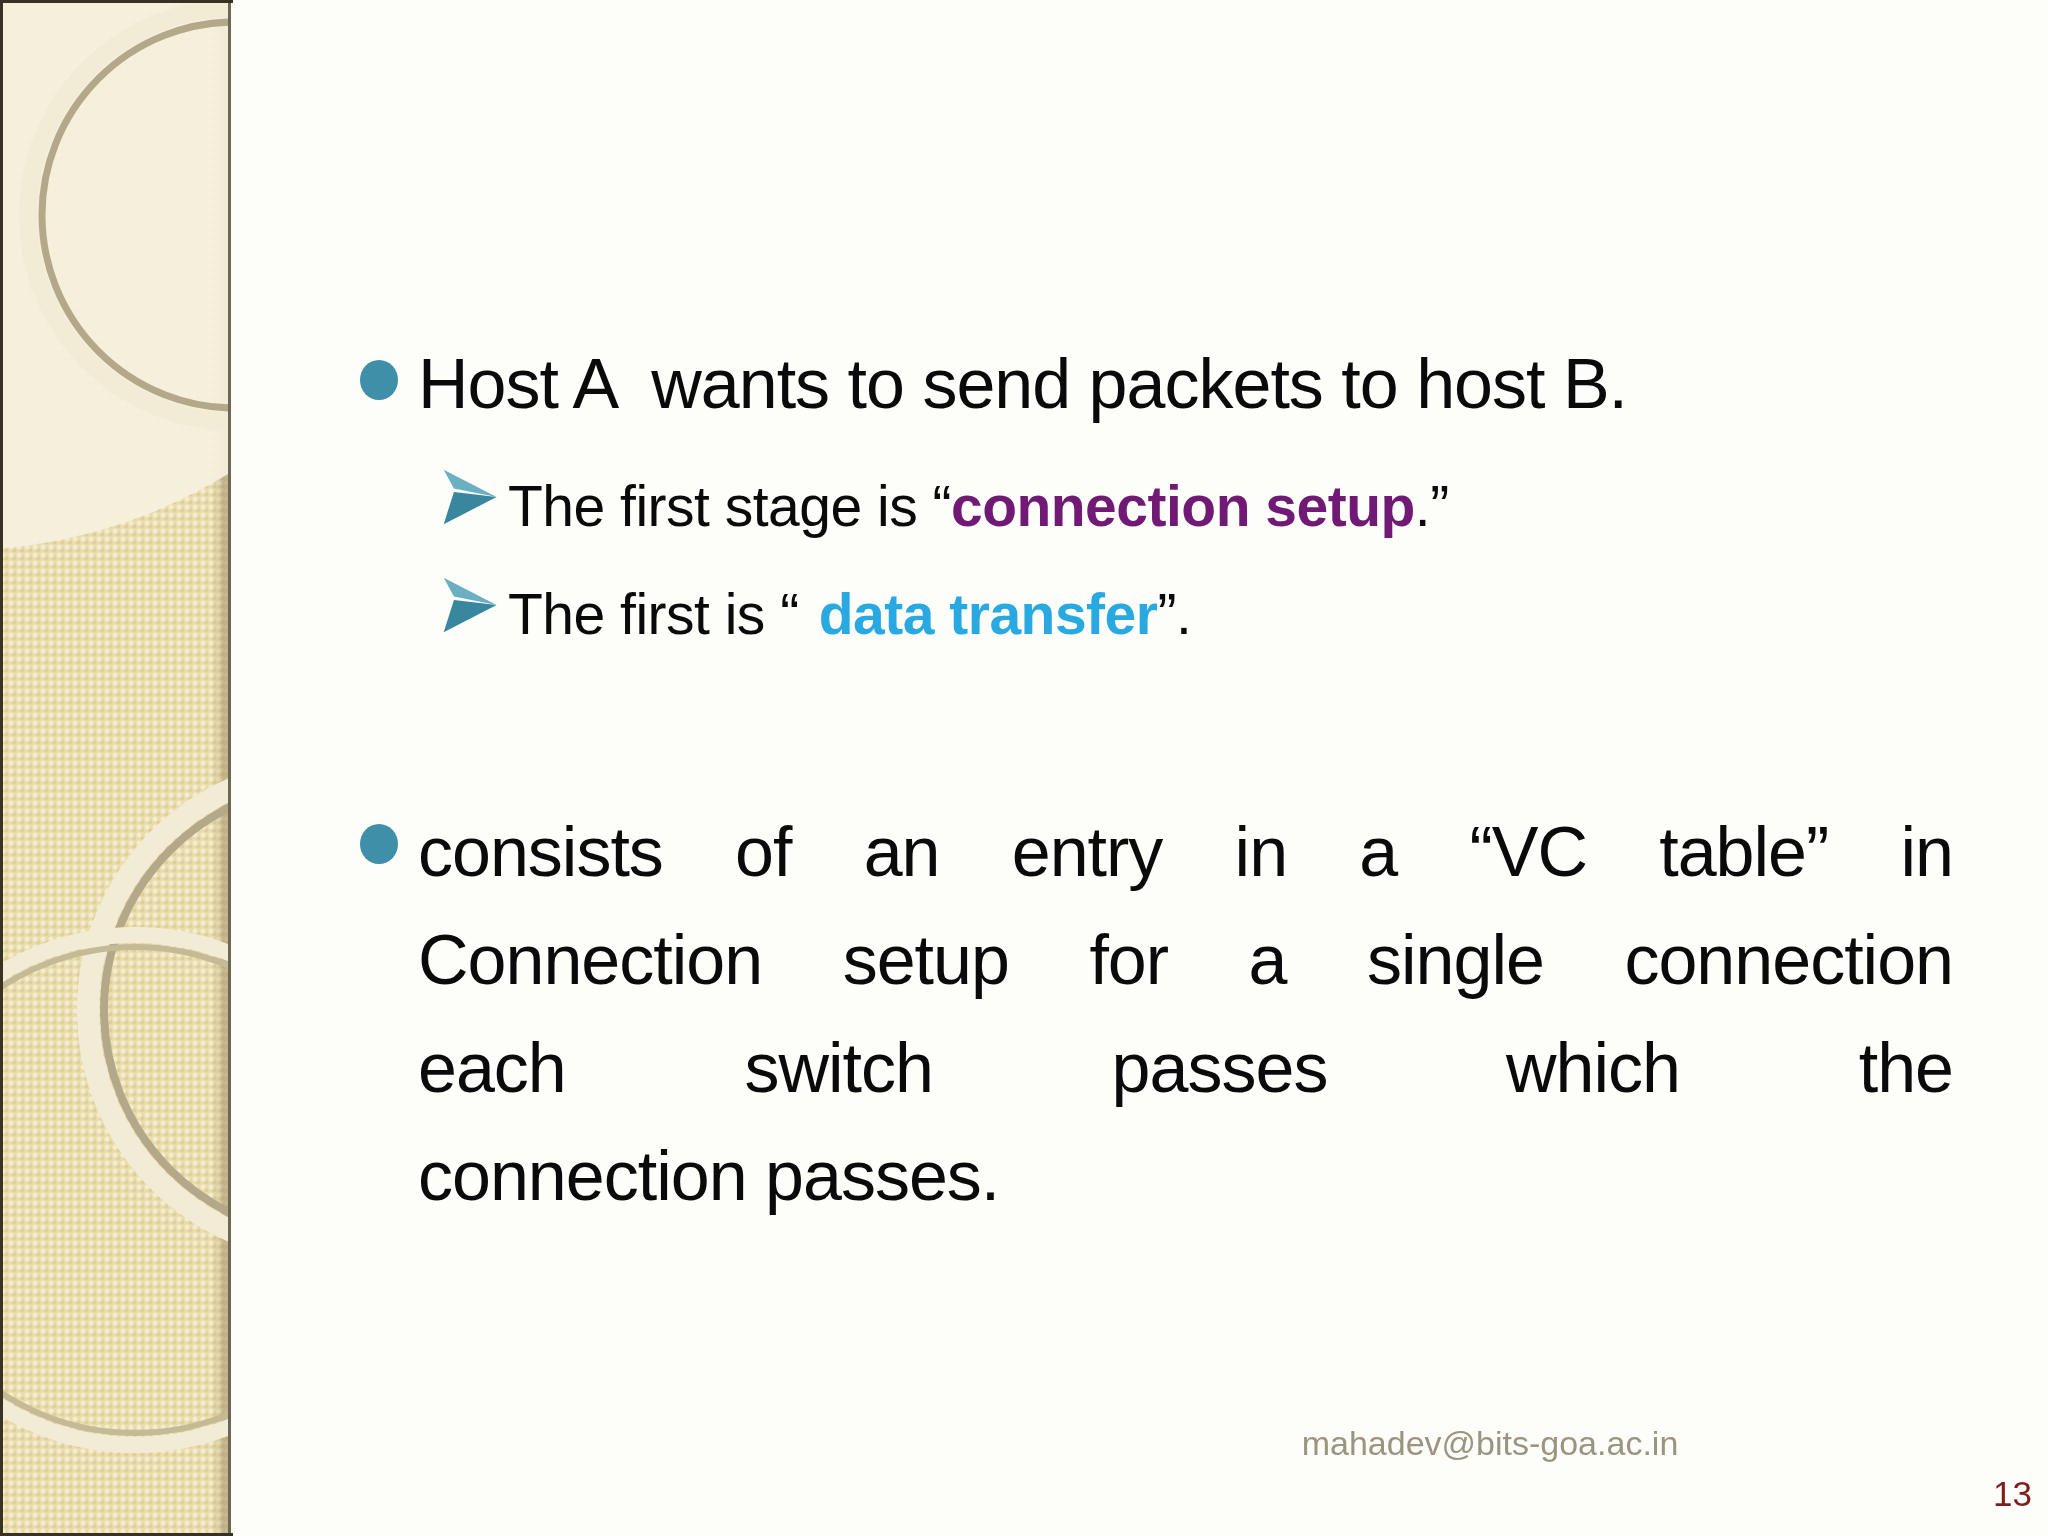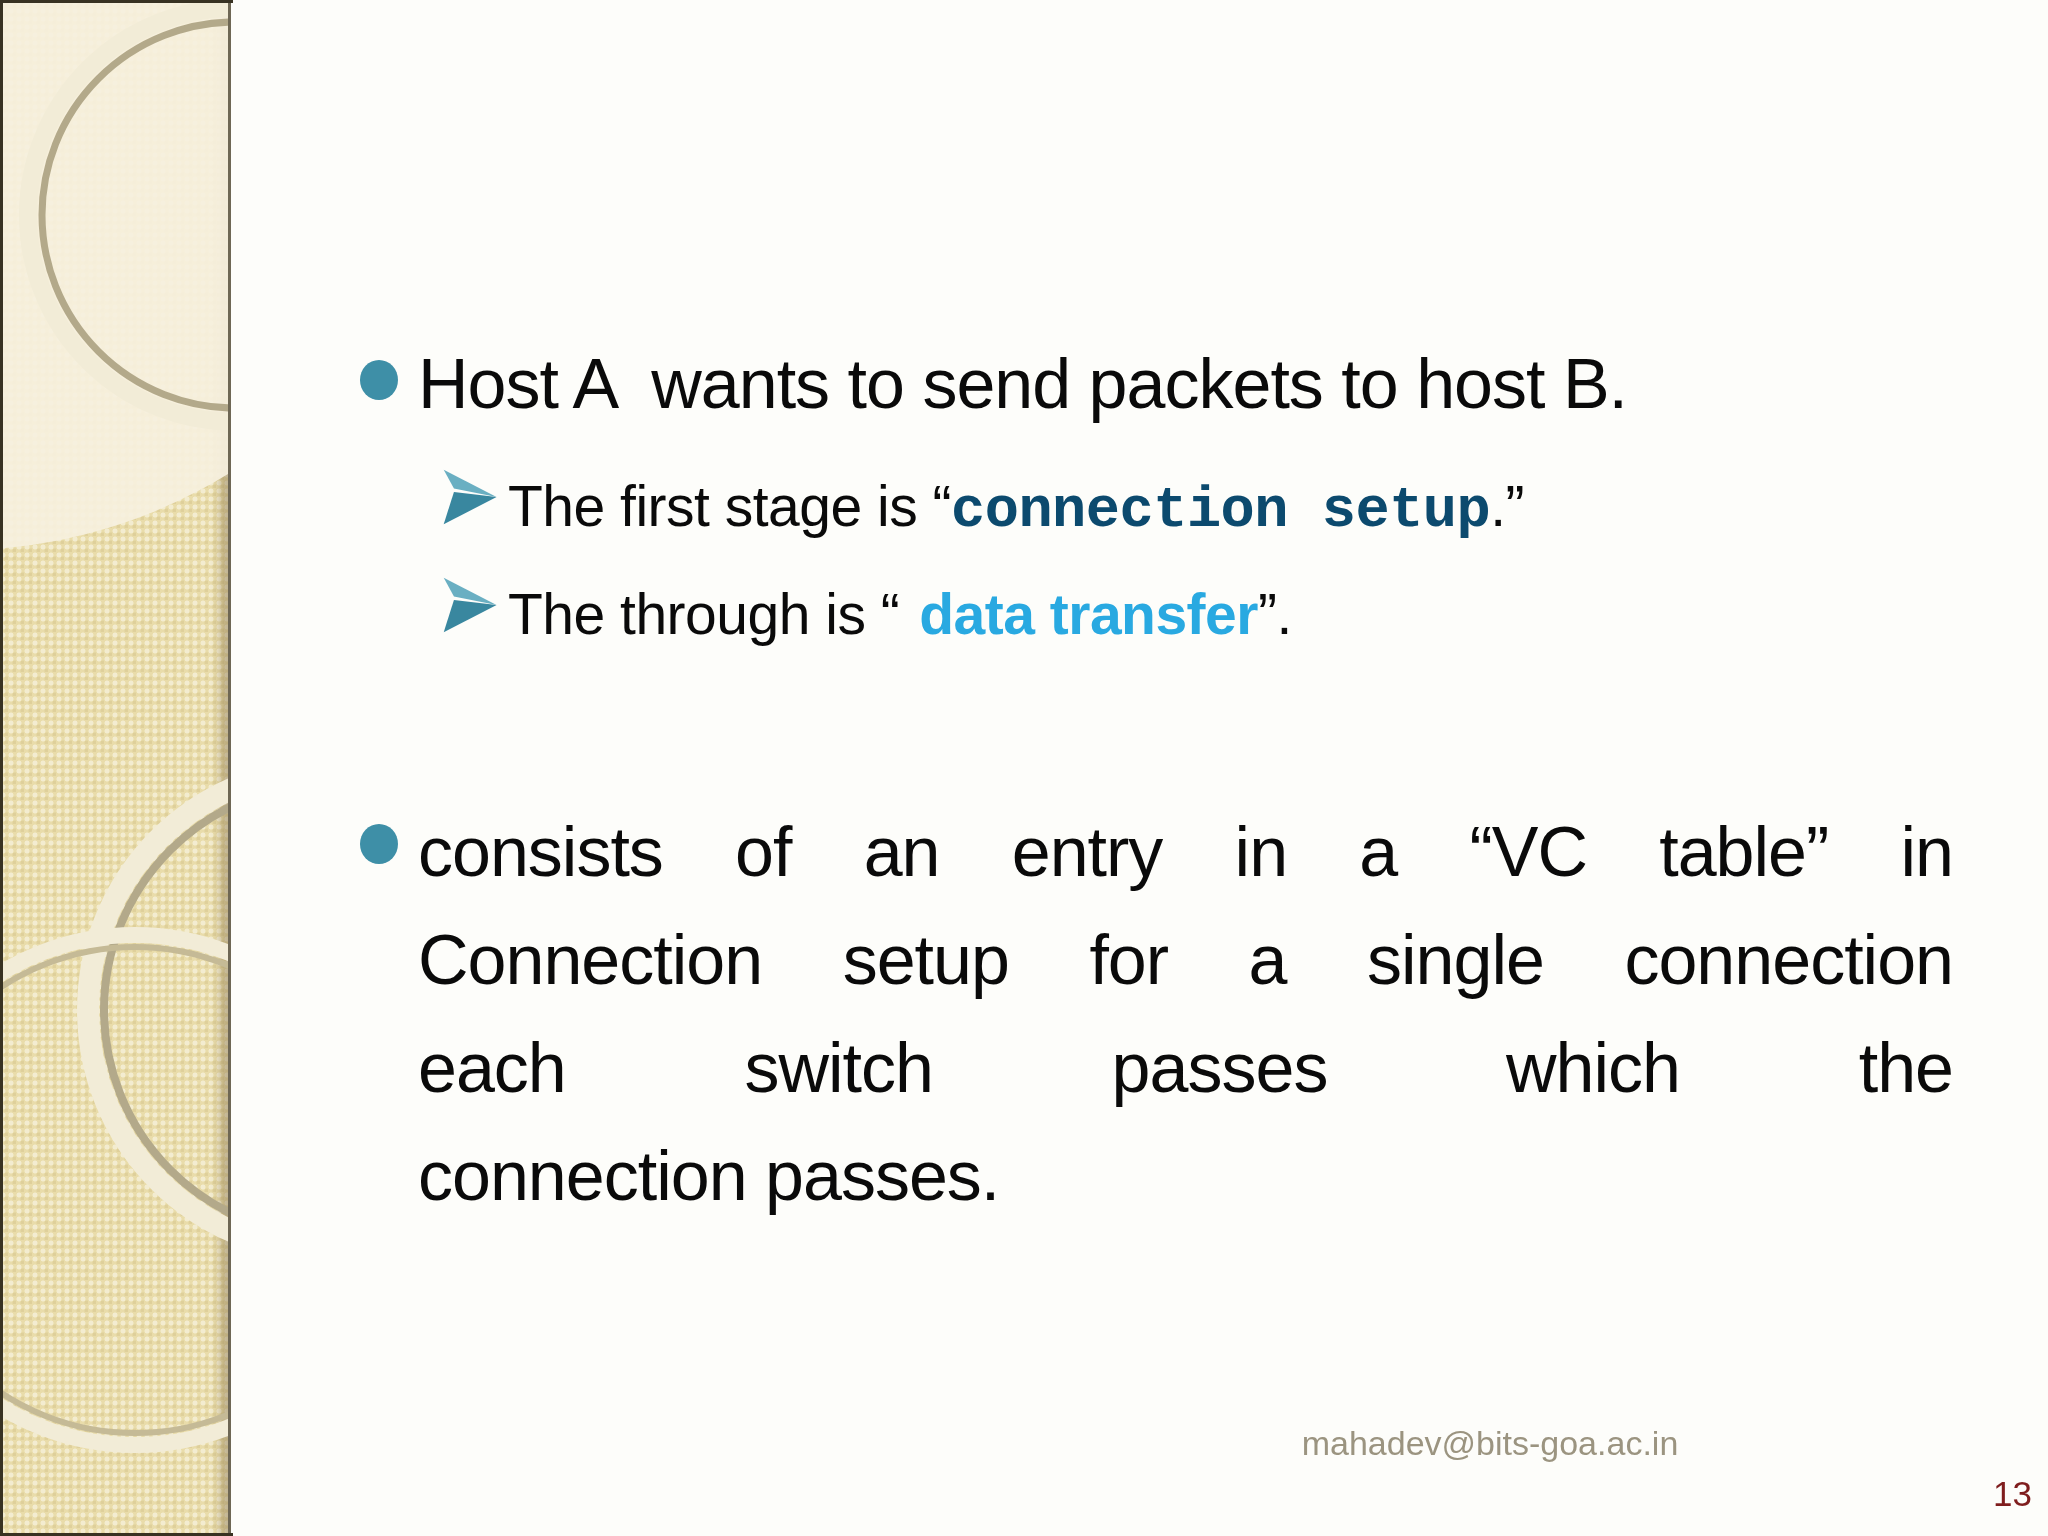--- a/index.html
+++ b/index.html
@@ -51,21 +51,21 @@
 
   .row-b1{left:360px;top:334px;width:1660px;}
   .row-b1 .bullet-dot{margin-top:26px;}
 
   .sub{position:absolute;display:flex;align-items:flex-start;}
   .sub-arrow{flex:0 0 auto;margin-top:10px;margin-right:8px;}
   .sub-text{font-size:57px;line-height:96px;letter-spacing:-0.5px;}
   .row-s1{left:442px;top:458px;width:1500px;}
   .row-s2{left:442px;top:566px;width:1500px;}
   .hl{font-weight:bold;}
-  .hl-red{color:#0c4a6e;font-family:Liberation Mono, monospace;}
+  .hl-red{color:#701a75;}
   .hl-blue{color:#29a9e1;margin-left:20px;}
 
   .row-b2{left:360px;top:798px;width:1660px;}
   .row-b2 .bullet-dot{margin-top:26px;}
   .para{width:1535px;font-size:70px;line-height:108px;letter-spacing:-1px;}
   .jline{text-align:justify;text-align-last:justify;}
   .lline{text-align:left;}
 
   
   .footer-email{
@@ -109,21 +109,21 @@
       <polygon points="7,14 32,17 1,33" fill="#39879f"></polygon>
     </svg>
     <span class="sub-text"><span>The first stage is “</span><b class="hl hl-red">connection setup</b><span>.”</span></span>
   </div>
 
   <div class="sub row-s2">
     <svg class="sub-arrow" width="58" height="58" viewBox="0 0 34 34">
       <polygon points="1,1 32,17 7,12" fill="#6aafc2"></polygon>
       <polygon points="7,14 32,17 1,33" fill="#39879f"></polygon>
     </svg>
-    <span class="sub-text"><span>The through is “</span><b class="hl hl-blue">data transfer</b><span>”.</span></span>
+    <span class="sub-text"><span>The first is “</span><b class="hl hl-blue">data transfer</b><span>”.</span></span>
   </div>
 
   <div class="row row-b2">
     <span class="bullet-dot"></span>
     <div class="para">
       <div class="jline">consists of an entry in a “VC table” in</div>
       <div class="jline">Connection setup for a single connection</div>
       <div class="jline">each switch passes which the</div>
       <div class="lline">connection passes.</div>
     </div>

